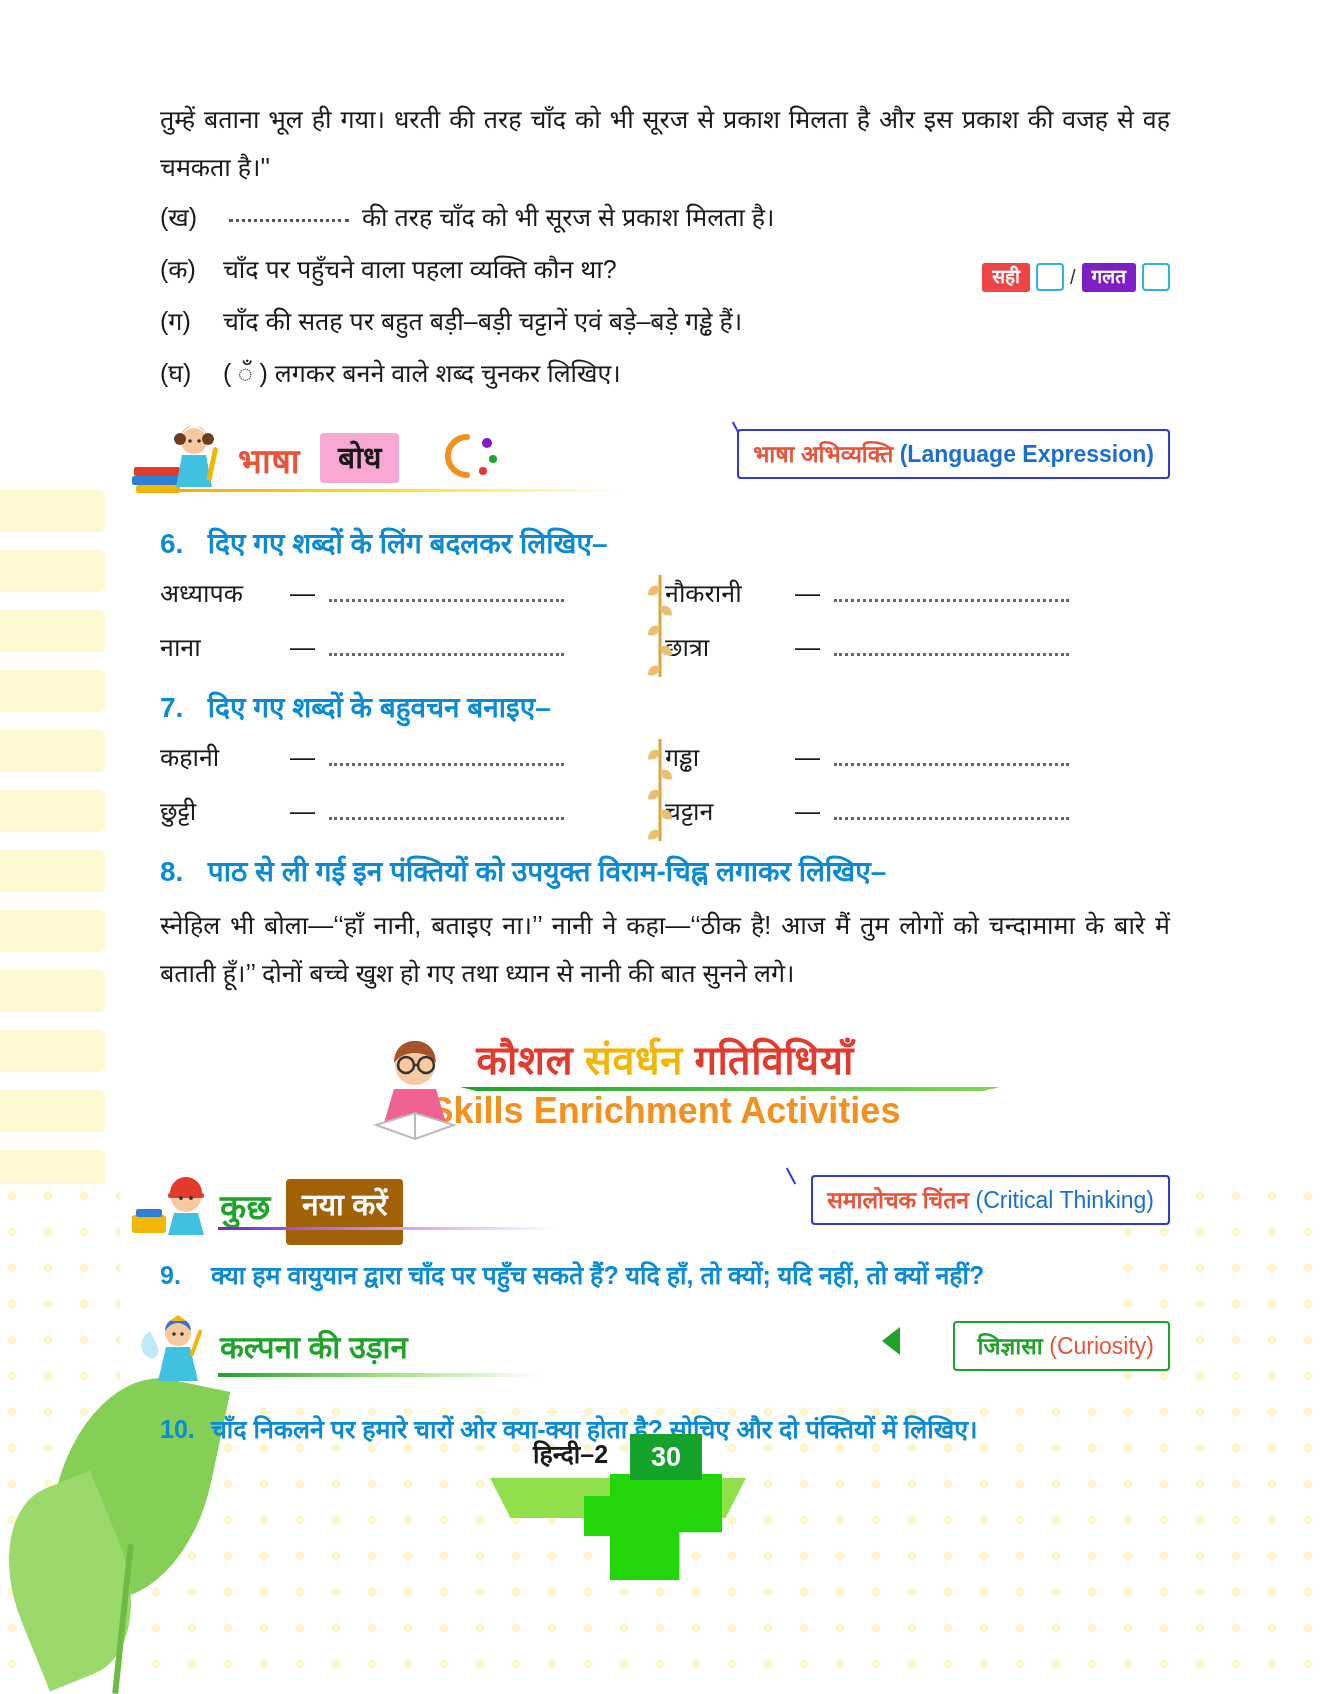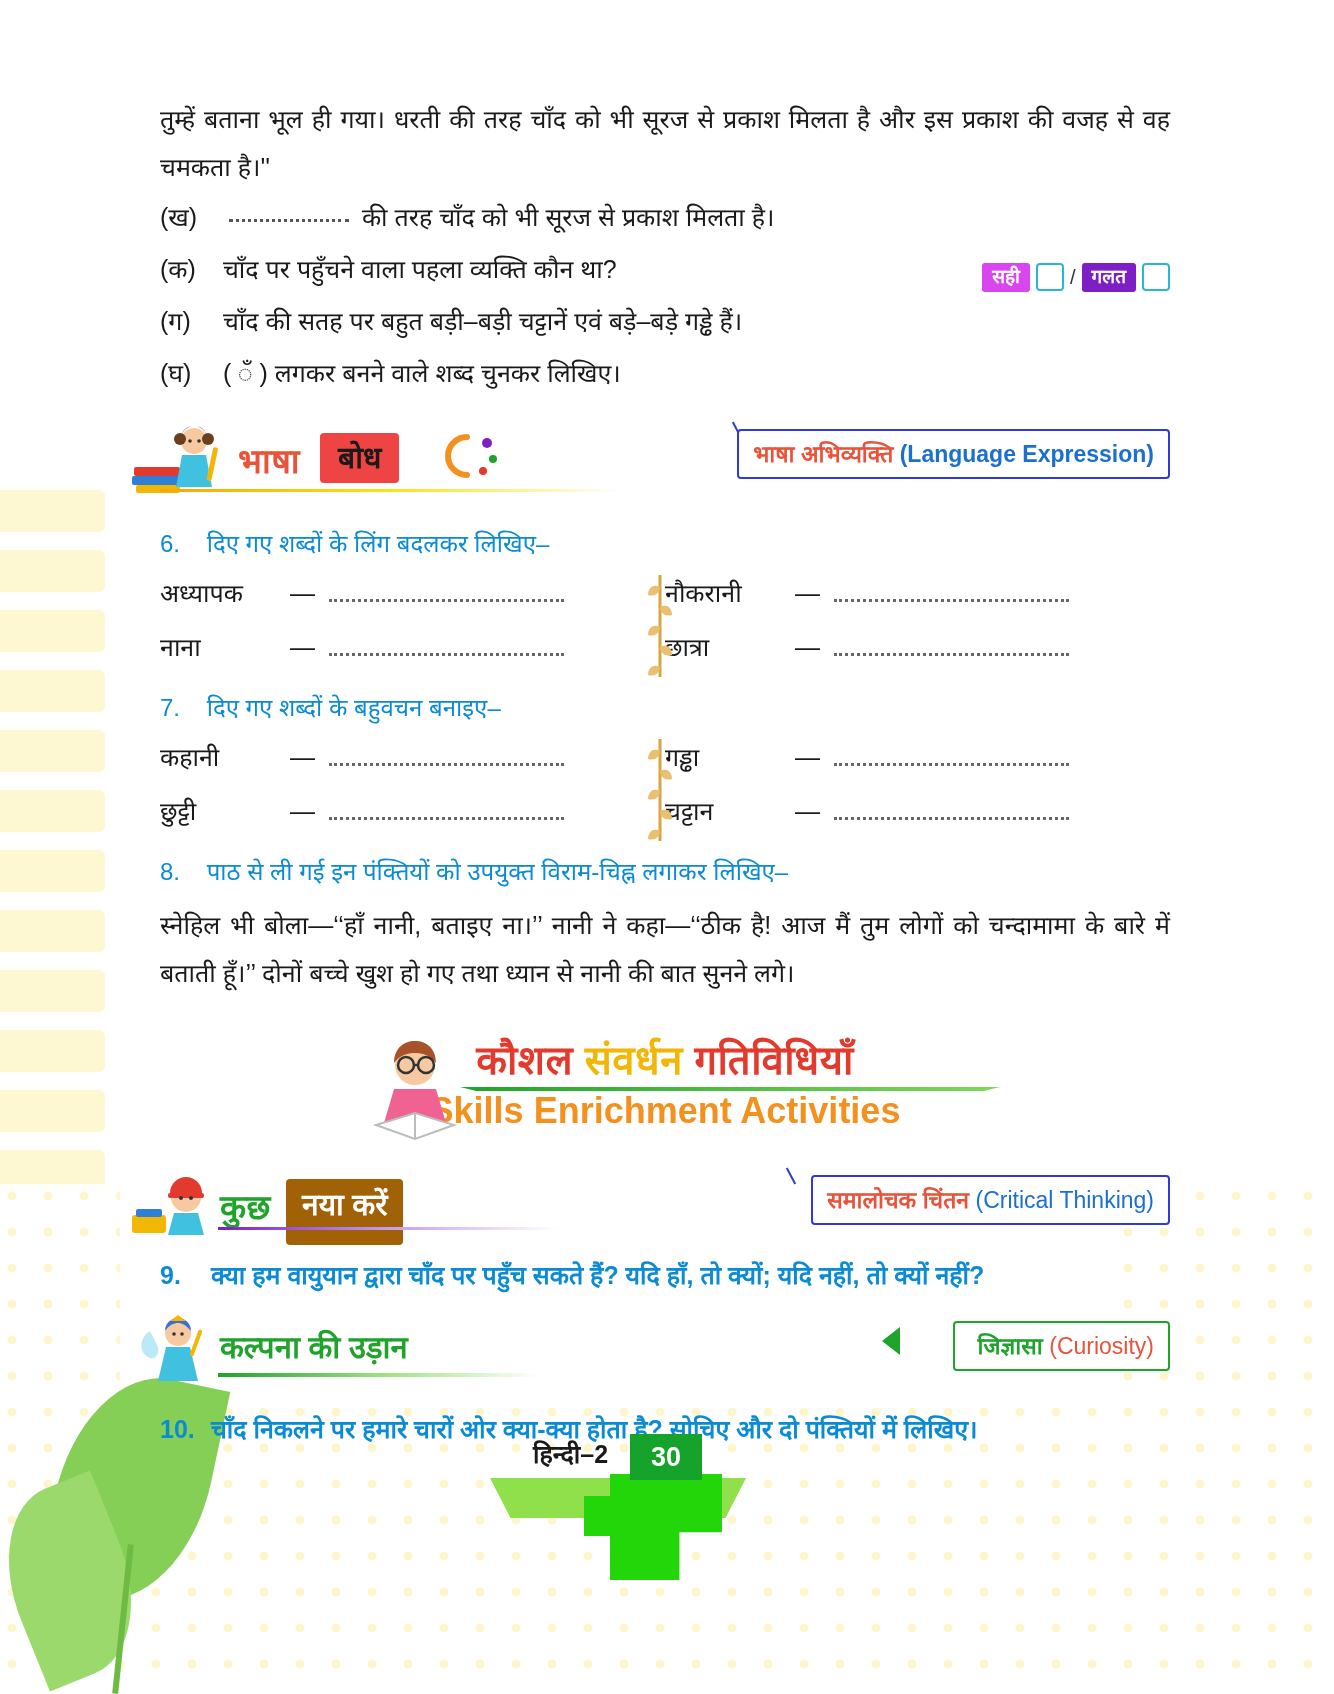--- a/index.html
+++ b/index.html
@@ -51,38 +51,38 @@
     display:inline-block; width:120px; border-bottom:3px dotted #555;
     vertical-align:4px; margin:0 6px;
   }
 
   
   .tf-wrap { float:right; margin-top:-44px; display:flex; align-items:center; gap:6px; }
   .chip {
     color:#fff; font-size:19px; font-weight:bold; padding:3px 10px 4px;
     border-radius:3px; line-height:22px;
   }
-  .chip.sahi { background:#d946ef; }
+  .chip.sahi { background:#ef4444; }
   .chip.galat { background:#7d1fc4; }
   .tf-box {
     width:28px; height:28px; border:2px solid #29b6d8; border-radius:4px; background:#fff;
   }
   .slash { font-size:20px; color:#333; }
 
   
   .sec-head { position:relative; height:70px; margin-top:30px; }
   .mascot {
     position:absolute; left:-30px; top:-6px; width:110px; height:72px;
   }
   .bb-text {
     position:absolute; left:78px; top:8px; font-size:34px; font-weight:bold;
     color:#e8533a; letter-spacing:0.5px;
   }
   .bb-badge {
-    position:absolute; left:160px; top:4px; background:#ef4444; color:#1a1a1a;
+    position:absolute; left:160px; top:4px; background:#f9a8d4; color:#1a1a1a;
     font-size:30px; font-weight:bold; padding:3px 18px 6px; border-radius:4px;
   }
   .bb-swirl { position:absolute; left:285px; top:4px; width:56px; height:46px; }
   .bb-rule {
     position:absolute; left:0; top:60px; width:460px; height:3px;
     background:linear-gradient(90deg,#f6a800,#fbe216,#ffffff);
   }
   .tagbox {
     position:absolute; right:0; top:0; border:2px solid #2f3bd6; border-radius:4px;
     padding:6px 14px 8px; font-size:23px; white-space:nowrap; background:#fff;
@@ -90,21 +90,21 @@
   .tagbox .hi { color:#e8533a; font-weight:bold; }
   .tagbox .en { color:#1b6fd0; font-weight:bold; }
   .tag-tick {
     position:absolute; right:432px; top:-8px; width:2px; height:18px; background:#2f3bd6;
     transform:rotate(-28deg);
   }
 
   
   .ex { margin-top:26px; }
   .ex-q {
-    font-size:24px; color:#0b8bd4; font-weight:normal; line-height:38px;
+    font-size:28px; color:#0b8bd4; font-weight:bold; line-height:38px;
   }
   .ex-q .num { color:#0b8bd4; display:inline-block; width:40px; }
   .ex-body { margin-top:12px; position:relative; }
   .pair-row { display:flex; margin-bottom:20px; }
   .cell { display:flex; align-items:baseline; width:50%; }
   .cell .w { font-size:25px; color:#1a1a1a; min-width:130px; }
   .cell .dash { font-size:25px; color:#1a1a1a; margin:0 14px 0 0; }
   .cell .blank {
     flex:1; border-bottom:3px dotted #666; height:22px; max-width:235px;
   }

